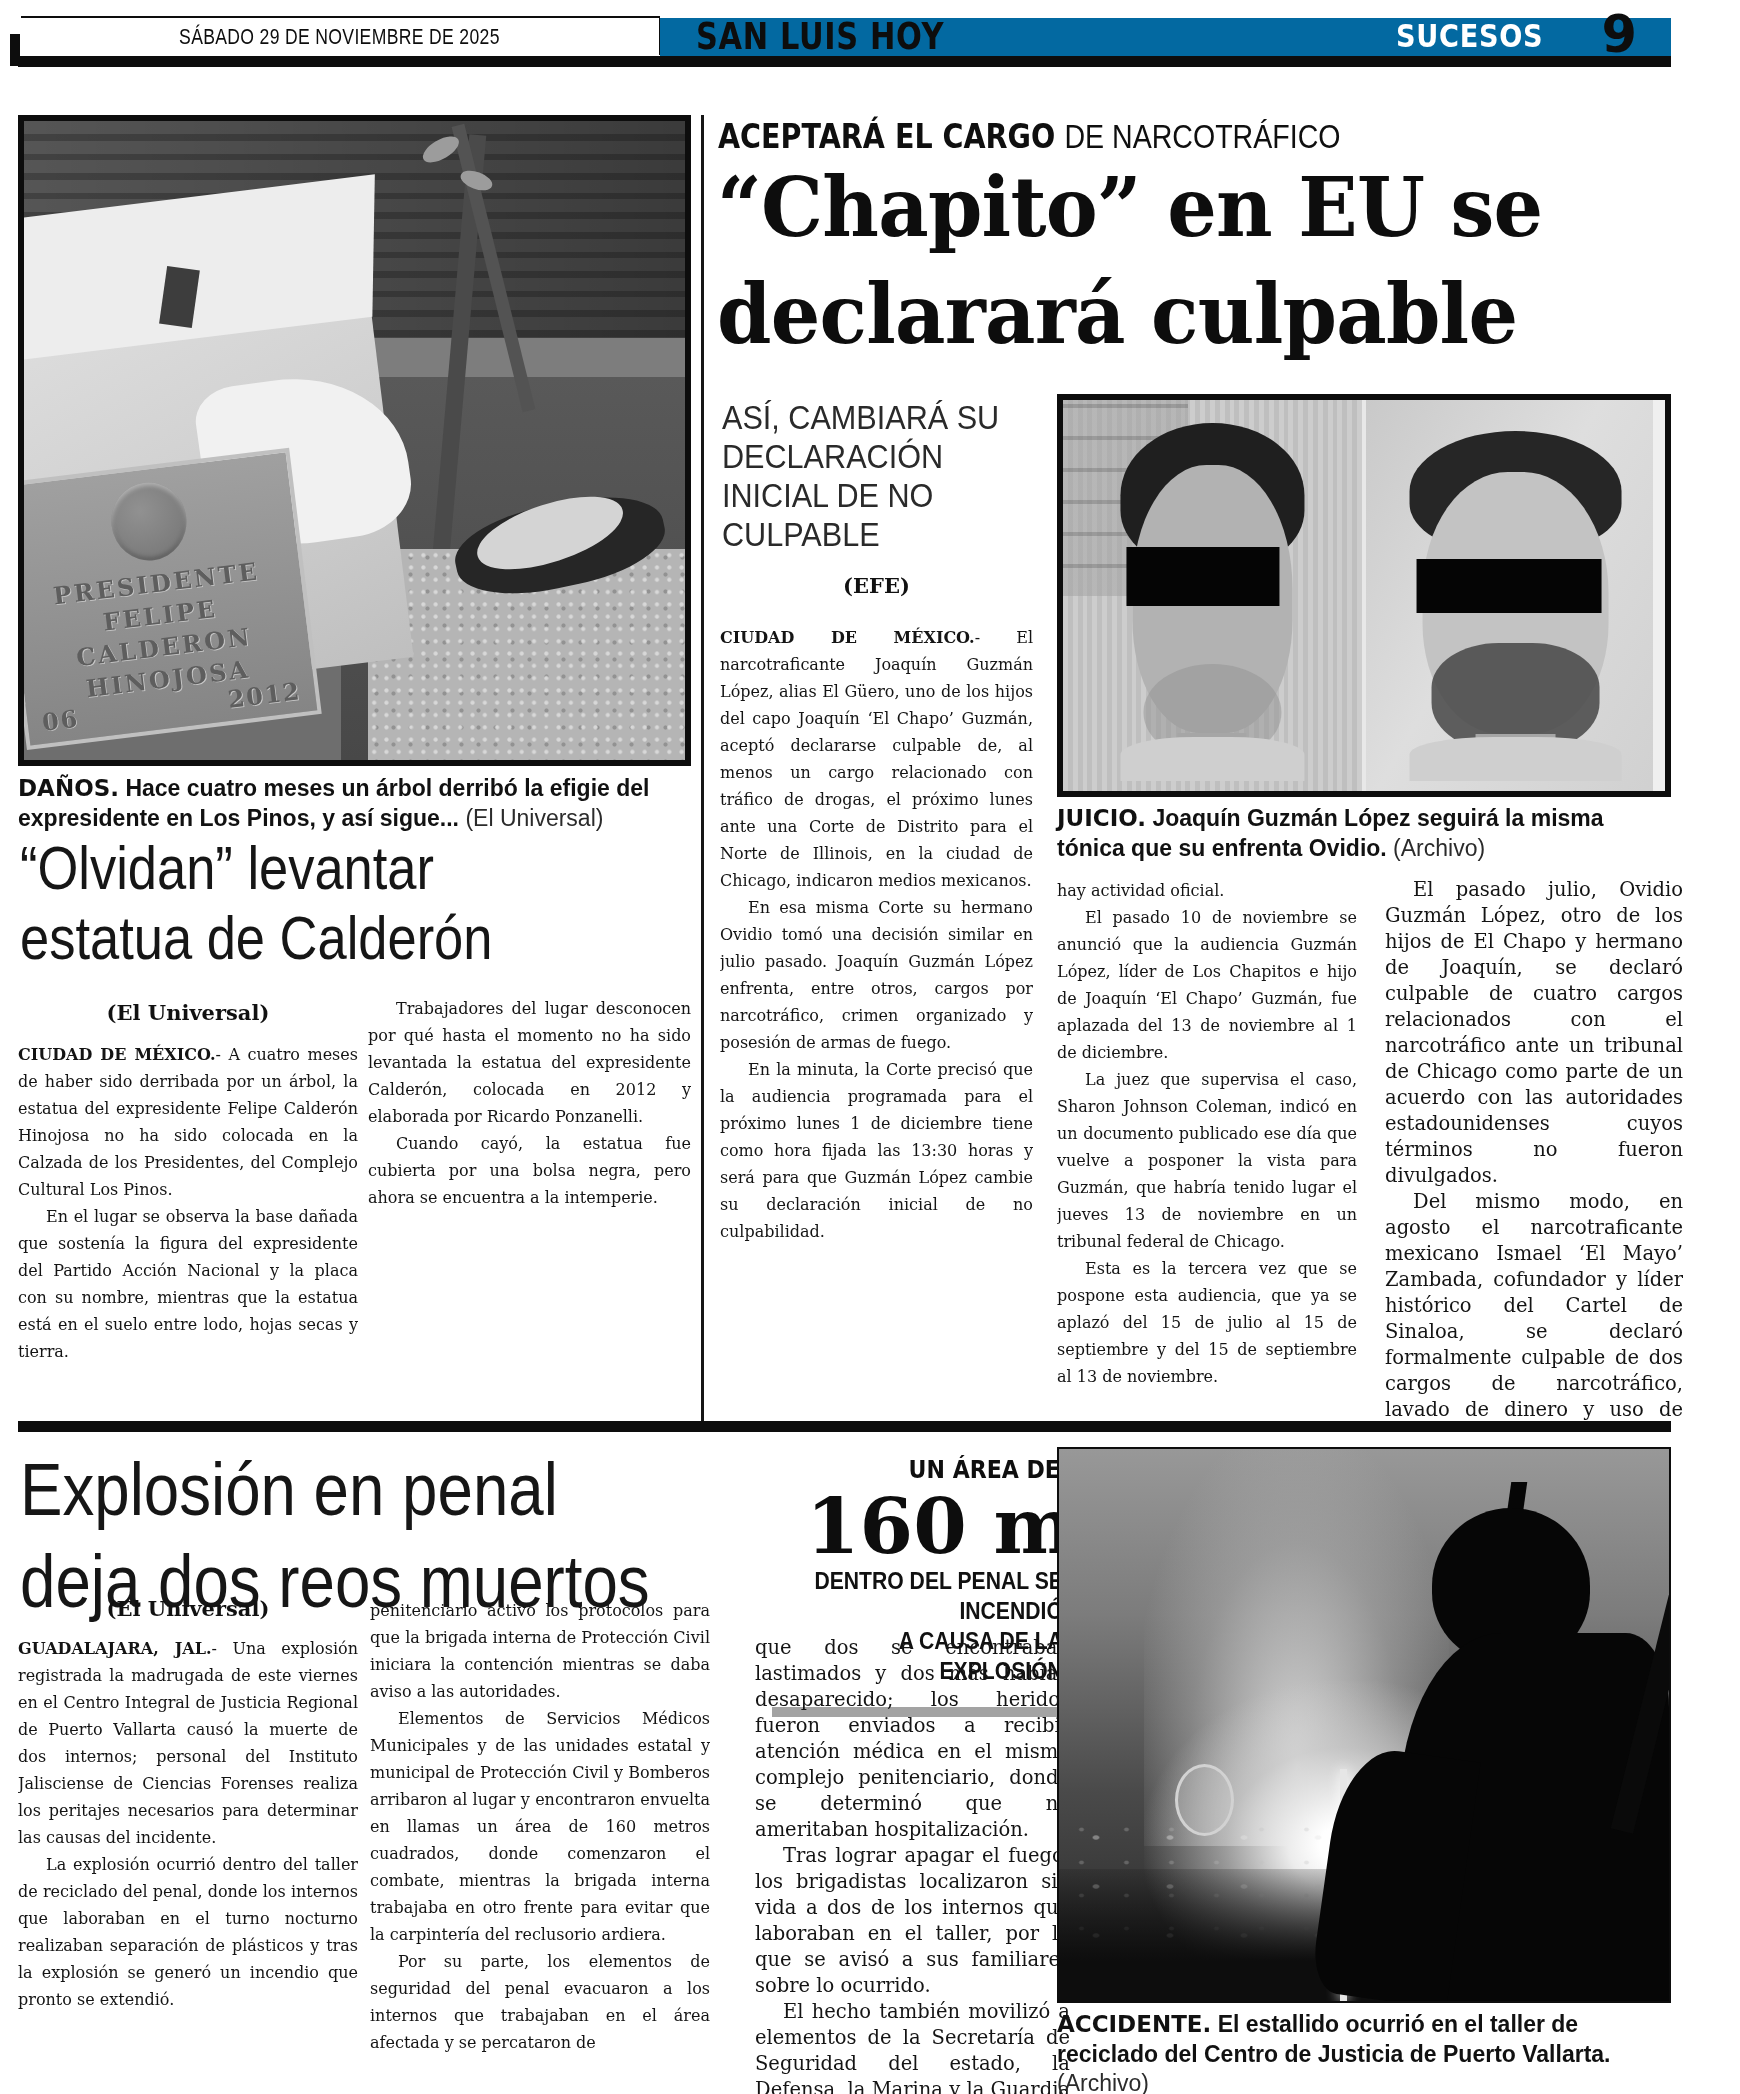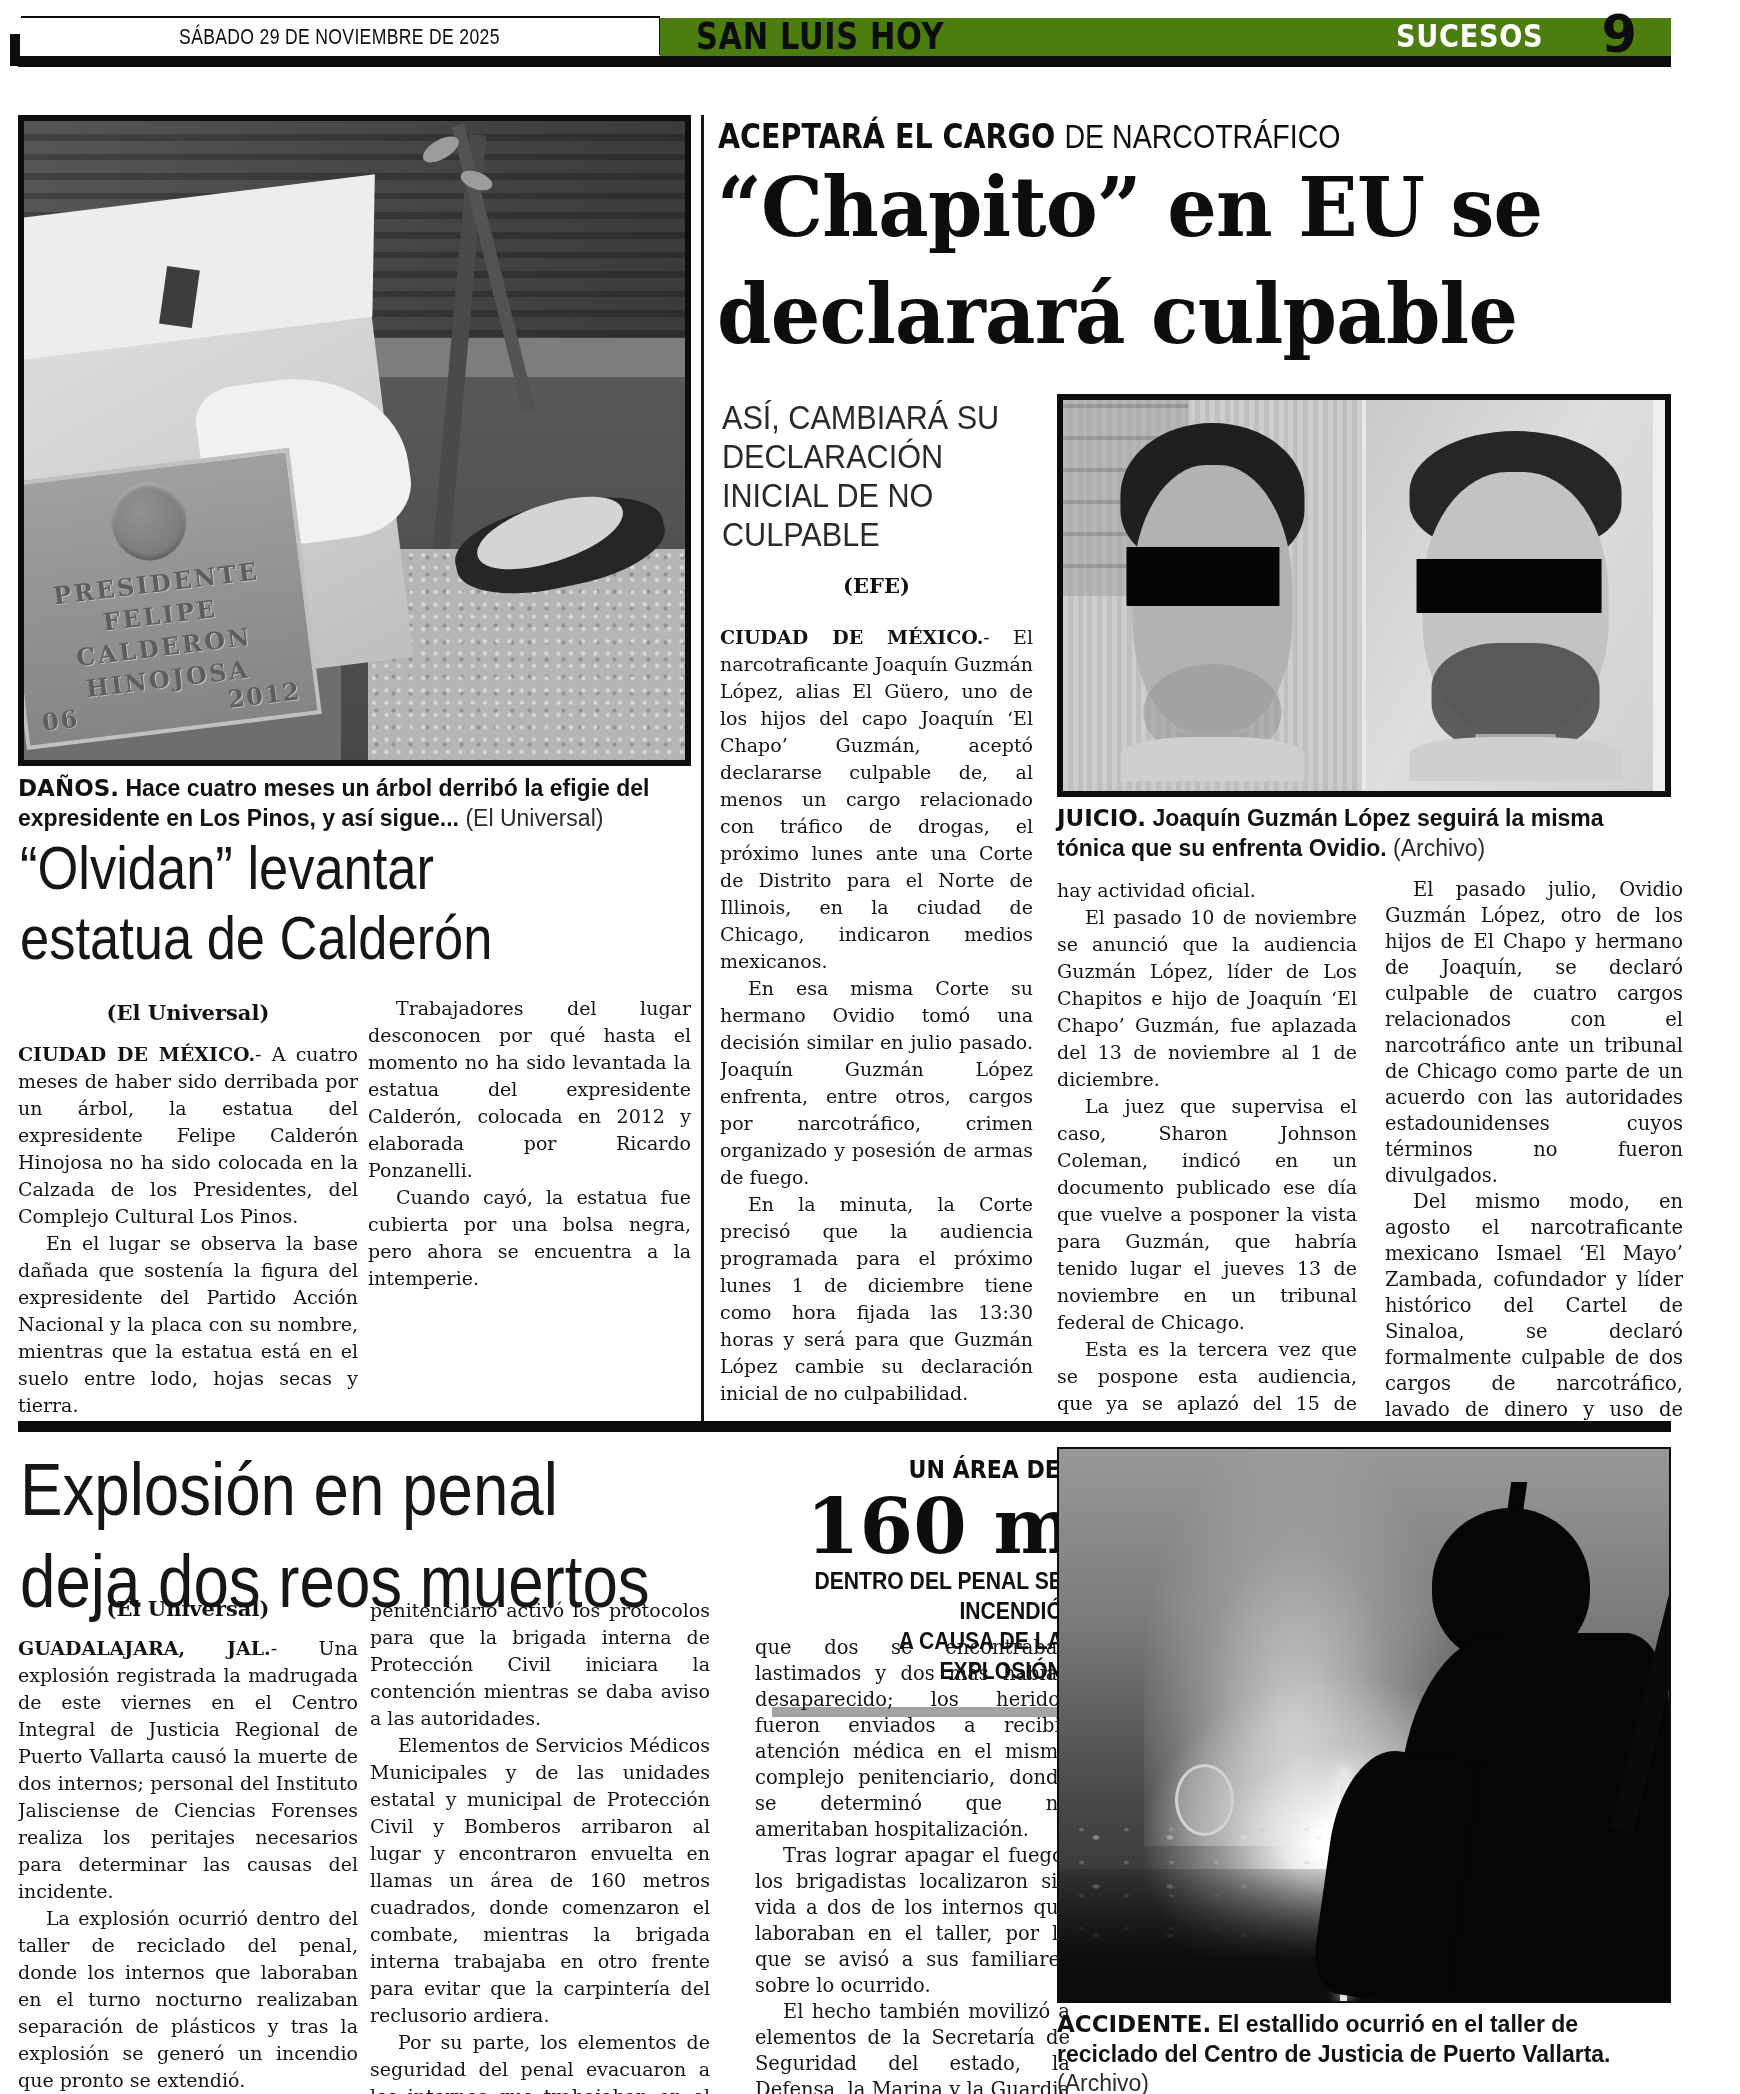--- a/index.html
+++ b/index.html
@@ -17,21 +17,21 @@
   .hdr-leftbar{left:9.8px;top:34px;width:10.6px;height:32px;background:#0d0d0d;}
   .date-box{
     left:20.5px;top:16.4px;width:639px;height:39px;background:#fff;
     border-top:2.5px solid #0d0d0d;border-right:1.6px solid #0d0d0d;
     display:flex;align-items:center;justify-content:center;box-sizing:border-box;
   }
   .date-text{
     font-family:"Liberation Sans",sans-serif;font-size:22px;letter-spacing:0.4px;
     transform:scaleX(.8);white-space:nowrap;color:#0d0d0d;
   }
-  .masthead-bar{left:660px;top:18px;width:1011px;height:38px;background:#4d7c0f;}
+  .masthead-bar{left:660px;top:18px;width:1011px;height:38px;background:#0369a1;}
   .masthead-title{
     position:absolute;left:36px;top:50%;transform:translateY(-52%) scaleX(.8);
     transform-origin:left center;font-family:"DejaVu Sans",sans-serif;font-weight:bold;
     font-size:38px;letter-spacing:0.8px;white-space:nowrap;color:#0d0d0d;
   }
   .section-label{
     position:absolute;left:736px;top:50%;transform:translateY(-52%) scaleX(.85);
     transform-origin:left center;font-family:"DejaVu Sans",sans-serif;font-weight:bold;
     font-size:32px;letter-spacing:0.8px;color:#fff;white-space:nowrap;
   }
@@ -46,21 +46,21 @@
     font-family:"Liberation Sans",sans-serif;font-size:23px;line-height:29.5px;
     font-weight:bold;color:#111;
   }
   .cap-lead{font-family:"DejaVu Sans",sans-serif;font-weight:bold;}
   .cap-credit{font-weight:normal;color:#2b2b2b;}
   .byline{
     font-family:"DejaVu Serif",serif;font-weight:bold;font-size:21px;text-align:center;
   }
   .body-text{overflow:hidden;}
   .body-text p{
-    margin:0;font-size:19px;line-height:27px;text-align:justify;text-indent:28px;color:#141414;
+    margin:0;font-size:16px;line-height:27px;text-align:justify;text-indent:28px;color:#141414;
   }
   .body-text p:first-child{text-indent:0;}
   .body-text p.indent{text-indent:28px;}
   .body-text.tight p{font-size:19.5px;line-height:26px;}
   .lead-in{font-weight:bold;}
 
   
   .headline-sans{
     font-family:"Liberation Sans",sans-serif;font-weight:normal;color:#161616;
     transform:scaleX(.86);transform-origin:left top;white-space:nowrap;

